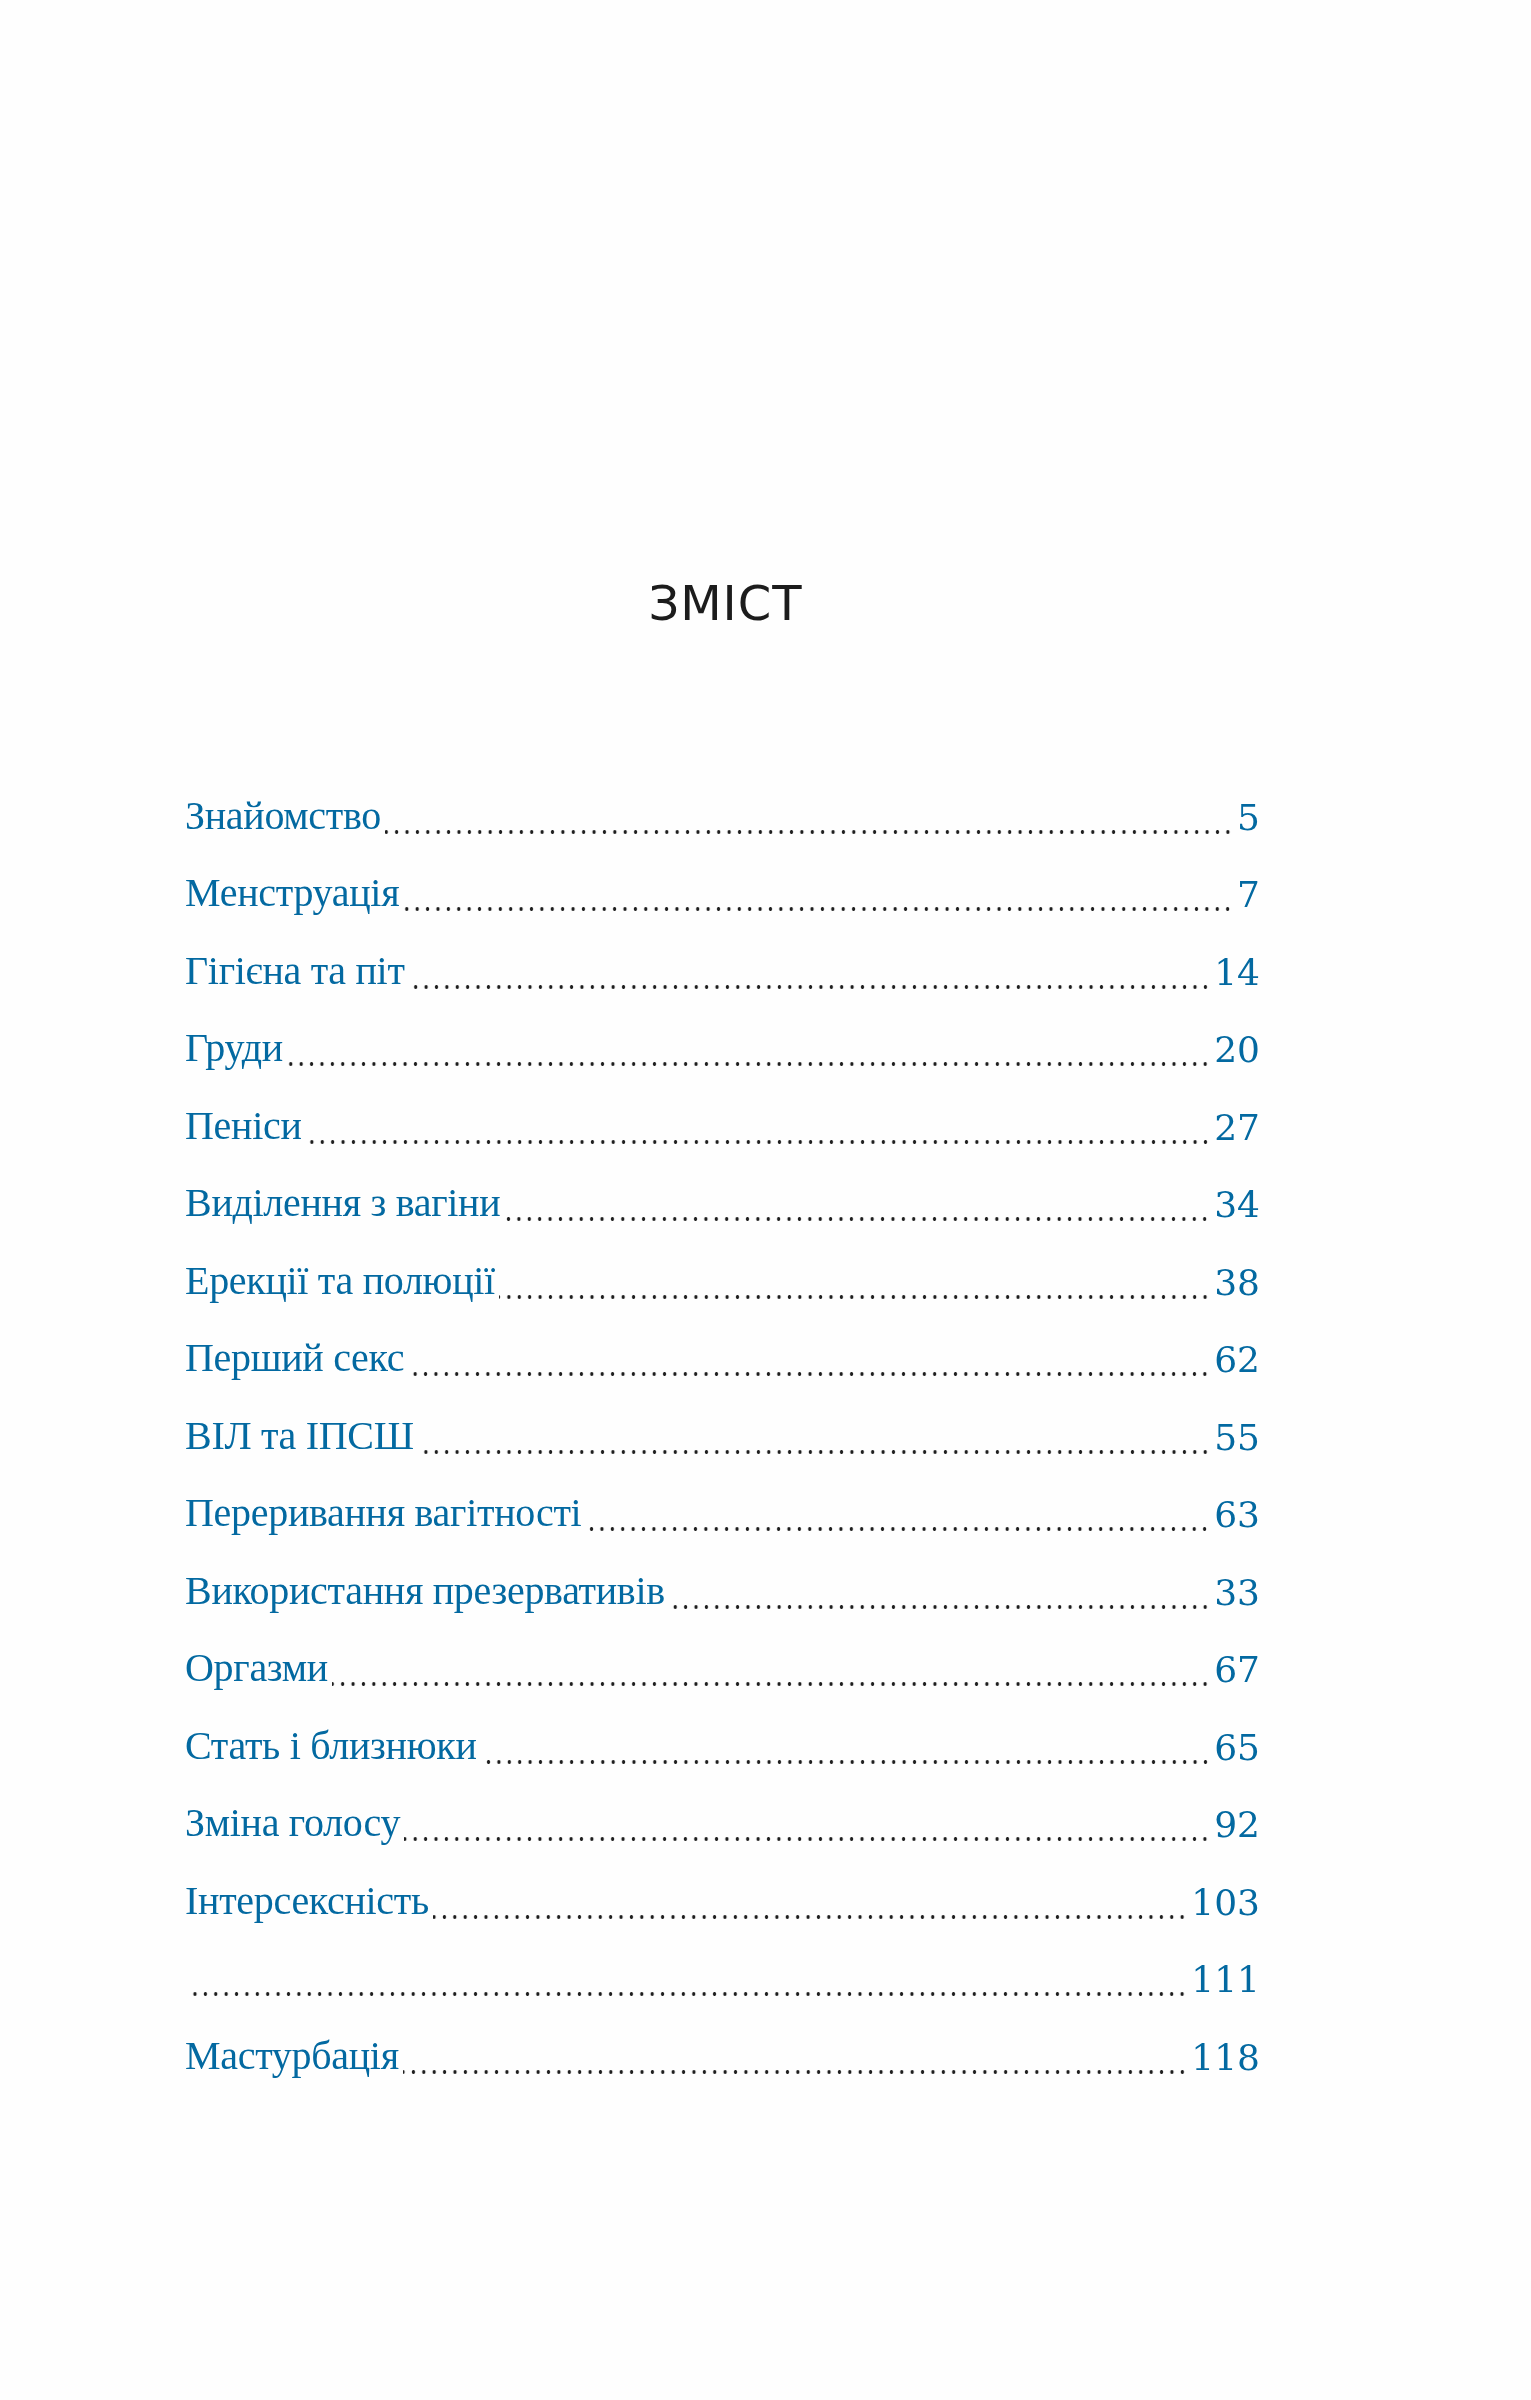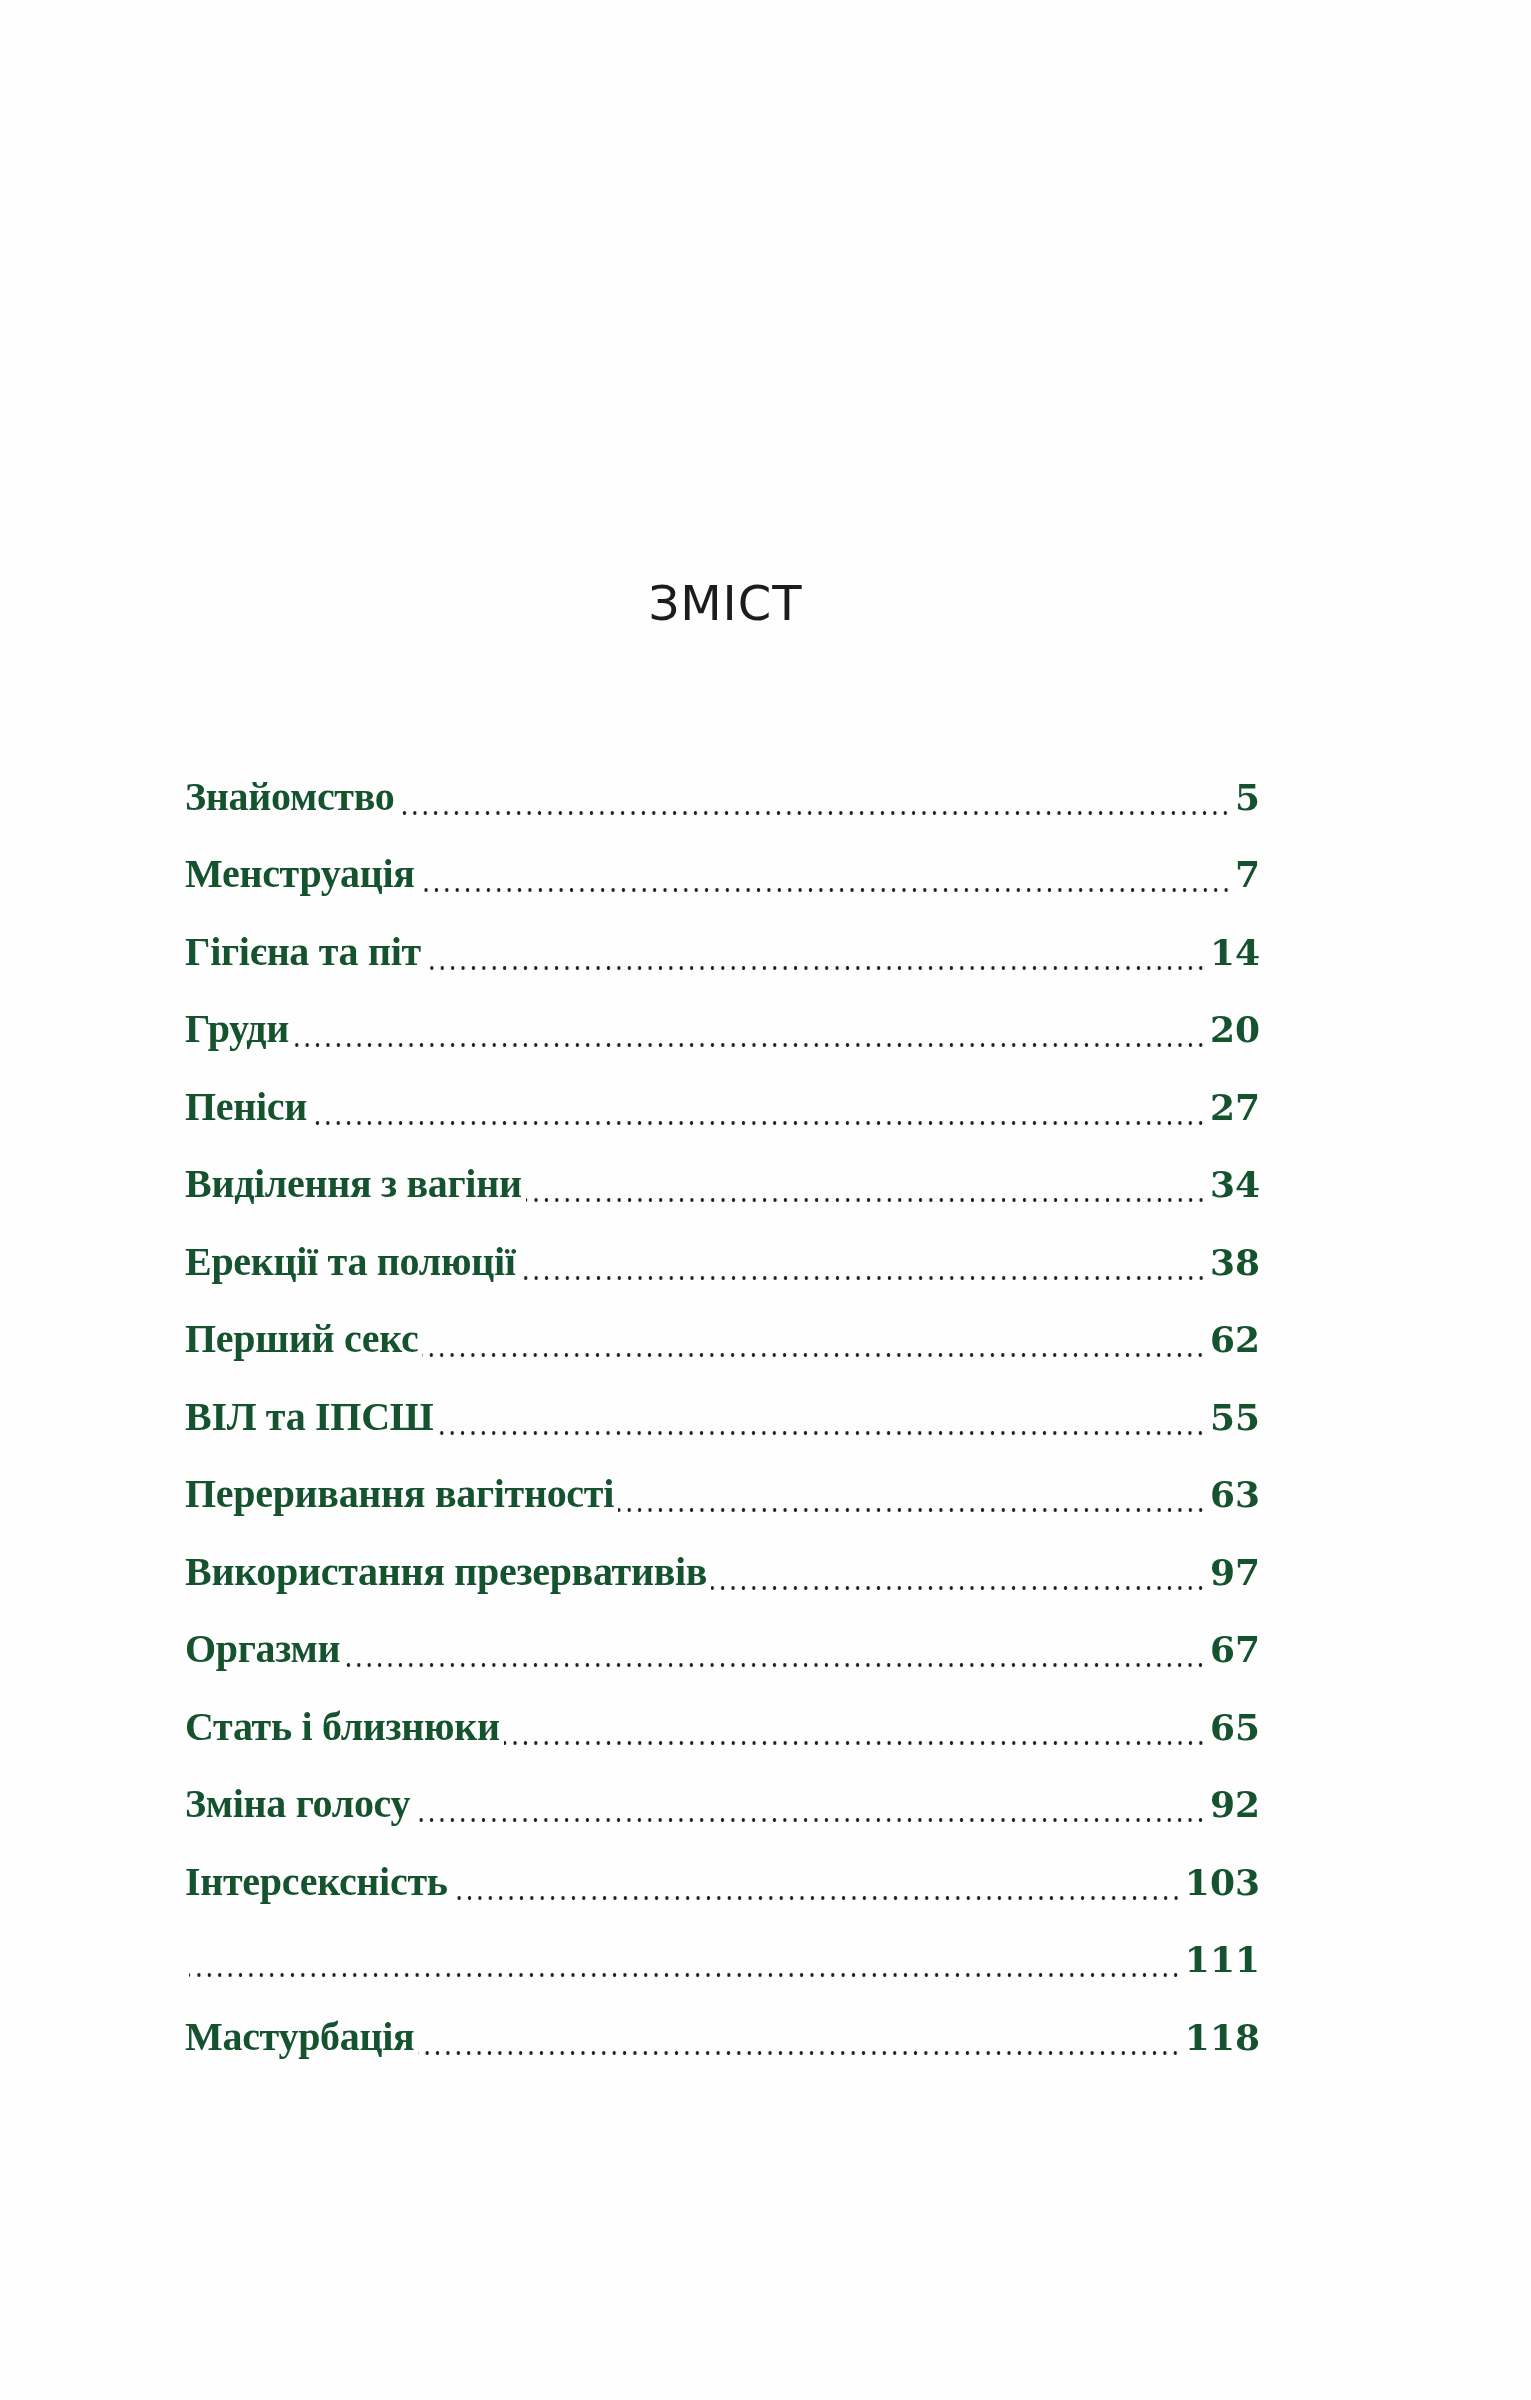--- a/index.html
+++ b/index.html
@@ -39,27 +39,26 @@
       position: absolute;
       top: 758px;
       left: 185px;
       width: 1075px;
       margin: 0;
       padding: 0;
       list-style: none;
     }
     .toc-entry {
       display: flex;
-      align-items: center;
+      align-items: flex-end;
       height: 77.5px;
       font-family: "Liberation Serif", "DejaVu Serif", serif;
       font-size: 40px;
       line-height: 1;
-      color: #14532d;
-      font-weight: bold;
+      color: #0369a1;
     }
     .toc-label {
       white-space: nowrap;
       flex: 0 0 auto;
       letter-spacing: -0.3px;
     }
     .toc-leader {
       flex: 1 1 auto;
       overflow: hidden;
       white-space: nowrap;
@@ -140,21 +139,21 @@
       <span class="toc-page">55</span>
     </li>
     <li class="toc-entry">
       <span class="toc-label">Переривання вагітності</span>
       <span class="toc-leader"></span>
       <span class="toc-page">63</span>
     </li>
     <li class="toc-entry">
       <span class="toc-label">Використання презервативів</span>
       <span class="toc-leader"></span>
-      <span class="toc-page">97</span>
+      <span class="toc-page">33</span>
     </li>
     <li class="toc-entry">
       <span class="toc-label">Оргазми</span>
       <span class="toc-leader"></span>
       <span class="toc-page">67</span>
     </li>
     <li class="toc-entry">
       <span class="toc-label">Стать і близнюки</span>
       <span class="toc-leader"></span>
       <span class="toc-page">65</span>

